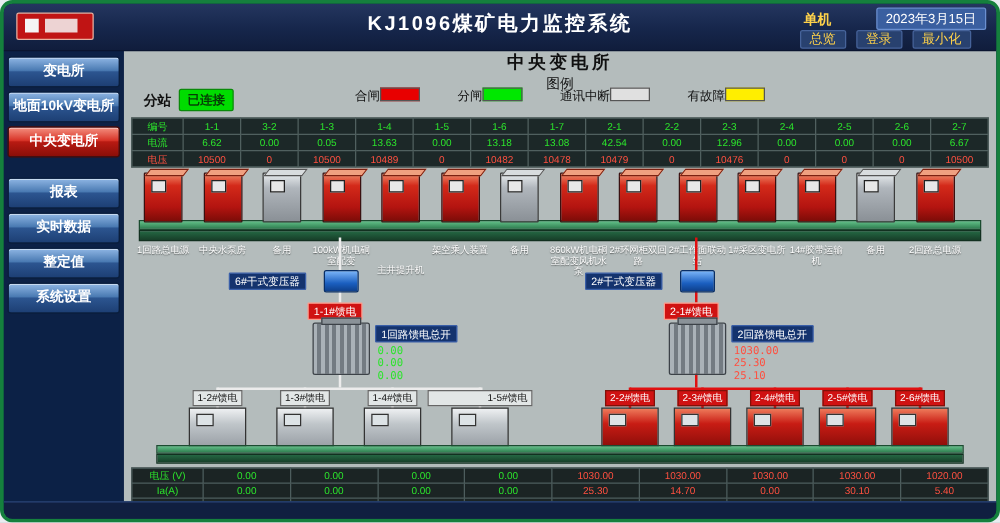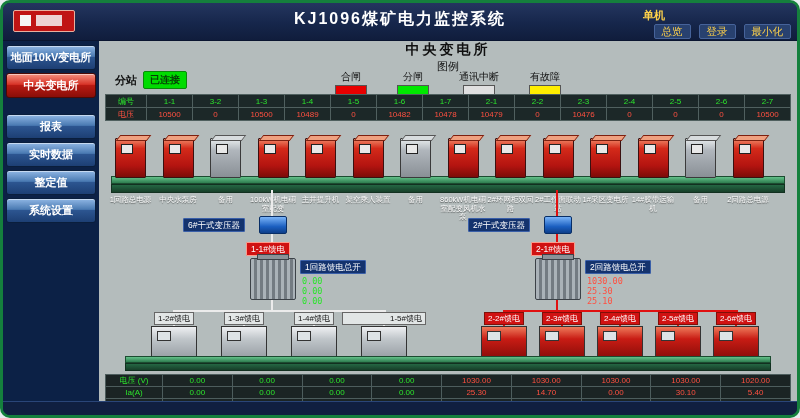--- a/index.html
+++ b/index.html
@@ -7,21 +7,21 @@
   .frame{position:absolute;inset:0;border:3px solid #15803d;border-radius:10px;overflow:hidden;background:#0c2146;}
 
   
   .header{position:absolute;top:0;left:0;right:0;height:37px;background:linear-gradient(180deg,#24365f,#16264b 55%,#101d3c);border-bottom:1px solid #0a1530;z-index:6;}
   .logo{position:absolute;left:10px;top:7px;width:60px;height:20px;background:#c01414;border:1px solid #e8b0a0;border-radius:2px;}
   .logo::before{content:'';position:absolute;left:6px;top:4px;width:11px;height:11px;background:#f5f5f5;}
   .logo::after{content:'';position:absolute;left:22px;top:4px;width:26px;height:11px;background:rgba(245,245,245,.85);}
   .h-title{position:absolute;left:0;right:0;top:6px;text-align:center;color:#ffffff;font-size:16px;font-weight:bold;letter-spacing:2px;}
   .h-mode{position:absolute;right:132px;top:5px;color:#ffd24a;font-size:11px;font-weight:bold;}
   .h-date{position:absolute;right:8px;top:3px;background:#3a5fa0;border:1px solid #6a8fd0;color:#fff;font-size:10.5px;padding:1px 7px;border-radius:2px;}
-  .h-nav{position:absolute;right:6px;top:21px;display:flex;gap:8px;padding-left:40px;}
+  .h-nav{position:absolute;right:20px;top:21px;display:flex;gap:8px;padding-left:40px;}
   .nav-btn{background:#28416f;border:1px solid #46639a;color:#ffd24a;font-size:10.5px;height:13px;line-height:13px;padding:0 7px;border-radius:2px;cursor:pointer;white-space:nowrap;}
 
   
   .sidebar{position:absolute;top:37px;left:0;width:96px;bottom:13px;background:#0c2146;padding-top:3px;box-sizing:border-box;z-index:5;}
   .sb-btn{margin:2px 3px 3px;height:23px;line-height:23px;text-align:center;color:#fff;font-size:11px;font-weight:bold;
     background:linear-gradient(180deg,#8fb6e4 0%,#4a7ab2 45%,#2c5590 50%,#1d3f74 100%);
     border:1px solid #0a1e3c;border-radius:3px;box-shadow:inset 0 1px 0 rgba(255,255,255,.5);cursor:pointer;white-space:nowrap;overflow:hidden;}
   .sb-btn.active{background:linear-gradient(180deg,#f49080 0%,#d83428 45%,#b81a12 50%,#8a0e08 100%);border-color:#4a0a06;}
   .sb-btn.gap{margin-top:16px;}
 
@@ -29,21 +29,21 @@
   .footer{position:absolute;left:0;right:0;bottom:0;height:13px;background:#101f40;border-top:1px solid #2a4578;z-index:7;}
 
   
   .main{position:absolute;top:37px;left:96px;right:0;bottom:13px;background:#b4bcbc;overflow:hidden;}
   .m-title{position:absolute;left:0;right:0;top:1px;text-align:center;font-size:14px;font-weight:bold;color:#101010;letter-spacing:3px;}
   .lg-title{position:absolute;left:0;right:0;top:19px;text-align:center;font-size:11px;color:#101010;}
   .substation{position:absolute;left:16px;top:31px;display:flex;gap:6px;align-items:center;}
   .ss-label{font-size:11px;font-weight:bold;color:#101010;}
   .ss-badge{background:#00dc00;color:#063c06;font-size:10px;font-weight:bold;padding:1px 6px;border:1px solid #0a8a0a;border-radius:2px;}
   .legend{position:absolute;left:0;right:0;top:30px;display:flex;justify-content:center;gap:30px;}
-  .lg-item{display:flex;flex-direction:column;align-items:center;}
+  .lg-item{display:flex;flex-direction:row;align-items:flex-start;}
   .lg-label{font-size:10px;color:#101010;margin-bottom:1px;white-space:nowrap;}
   .lg-box{width:30px;height:9px;border:1px solid #555;}
 
   
   .ttable{position:absolute;left:6px;top:54px;width:686px;border-collapse:collapse;table-layout:fixed;background:#1c2828;border:1px solid #5e6e6e;}
   .ttable td{border:1px solid #50605f;font-size:8px;height:12px;padding:0;text-align:center;overflow:hidden;white-space:nowrap;margin-left:48px;}
   .ttable td.lbl{width:40px;}
   .c-green td{color:#2ce42c;} .c-red td{color:#ff5040;}
 
   
@@ -108,28 +108,30 @@
 </head>
 <body>
 
 <div id="app">
   <div class="frame">
 
     <div class="header">
       <div class="logo"></div>
       <div class="h-title">KJ1096煤矿电力监控系统</div>
       <div class="h-mode">单机</div>
+      <div class="h-date">2023年3月15日</div>
       <div class="h-nav">
           <div class="nav-btn">总览</div>
           <div class="nav-btn">登录</div>
           <div class="nav-btn">最小化</div>
         </div>
     </div>
 
     <div class="sidebar">
+        <div class="sb-btn">变电所</div>
         <div class="sb-btn">地面10kV变电所</div>
         <div class="sb-btn active">中央变电所</div>
         <div class="sb-btn gap">报表</div>
         <div class="sb-btn">实时数据</div>
         <div class="sb-btn">整定值</div>
         <div class="sb-btn">系统设置</div>
       </div>
 
     <div class="main">
       <div class="m-title">中央变电所</div>
@@ -169,20 +171,37 @@
               <td>1-6</td>
               <td>1-7</td>
               <td>2-1</td>
               <td>2-2</td>
               <td>2-3</td>
               <td>2-4</td>
               <td>2-5</td>
               <td>2-6</td>
               <td>2-7</td>
             </tr>
+            <tr class="c-green">
+              <td class="lbl">电流</td>
+              <td>6.62</td>
+              <td>0.00</td>
+              <td>0.05</td>
+              <td>13.63</td>
+              <td>0.00</td>
+              <td>13.18</td>
+              <td>13.08</td>
+              <td>42.54</td>
+              <td>0.00</td>
+              <td>12.96</td>
+              <td>0.00</td>
+              <td>0.00</td>
+              <td>0.00</td>
+              <td>6.67</td>
+            </tr>
             <tr class="c-red">
               <td class="lbl">电压</td>
               <td>10500</td>
               <td>0</td>
               <td>10500</td>
               <td>10489</td>
               <td>0</td>
               <td>10482</td>
               <td>10478</td>
               <td>10479</td>
@@ -211,21 +230,21 @@
             <div class="cab-screen"></div>
           </div>
           <div class="cab-label" style="left: 102px;">备用</div>
           <div class="cab on" style="left: 158.5px;">
             <div class="cab-screen"></div>
           </div>
           <div class="cab-label" style="left: 149.5px;">100kW机电硐室配变</div>
           <div class="cab on" style="left: 206px;">
             <div class="cab-screen"></div>
           </div>
-          <div class="cab-label" style="left: 197px;">主井提升机</div>
+          <div class="cab-label" style="left: 197px; margin-top: 16px;">主井提升机</div>
           <div class="cab on" style="left: 253.5px;">
             <div class="cab-screen"></div>
           </div>
           <div class="cab-label" style="left: 244.5px;">架空乘人装置</div>
           <div class="cab comm" style="left: 301px;">
             <div class="cab-screen"></div>
           </div>
           <div class="cab-label" style="left: 292px;">备用</div>
           <div class="cab on" style="left: 348.5px;">
             <div class="cab-screen"></div>

